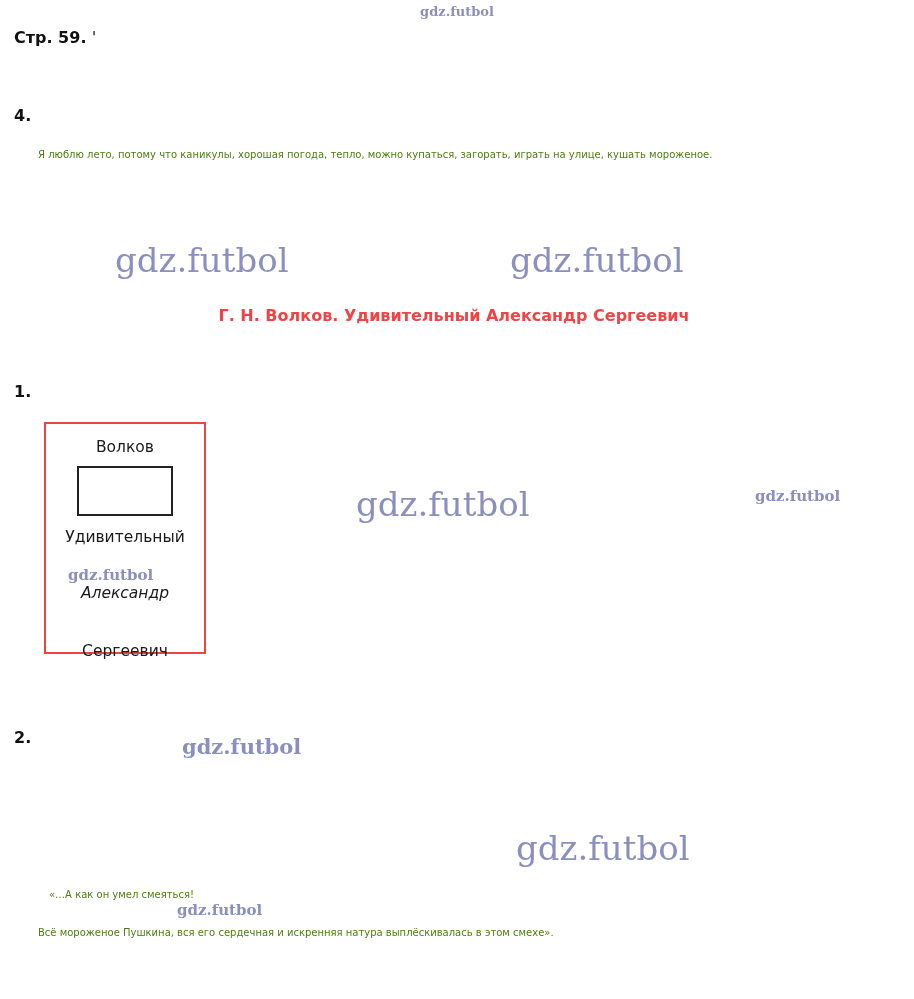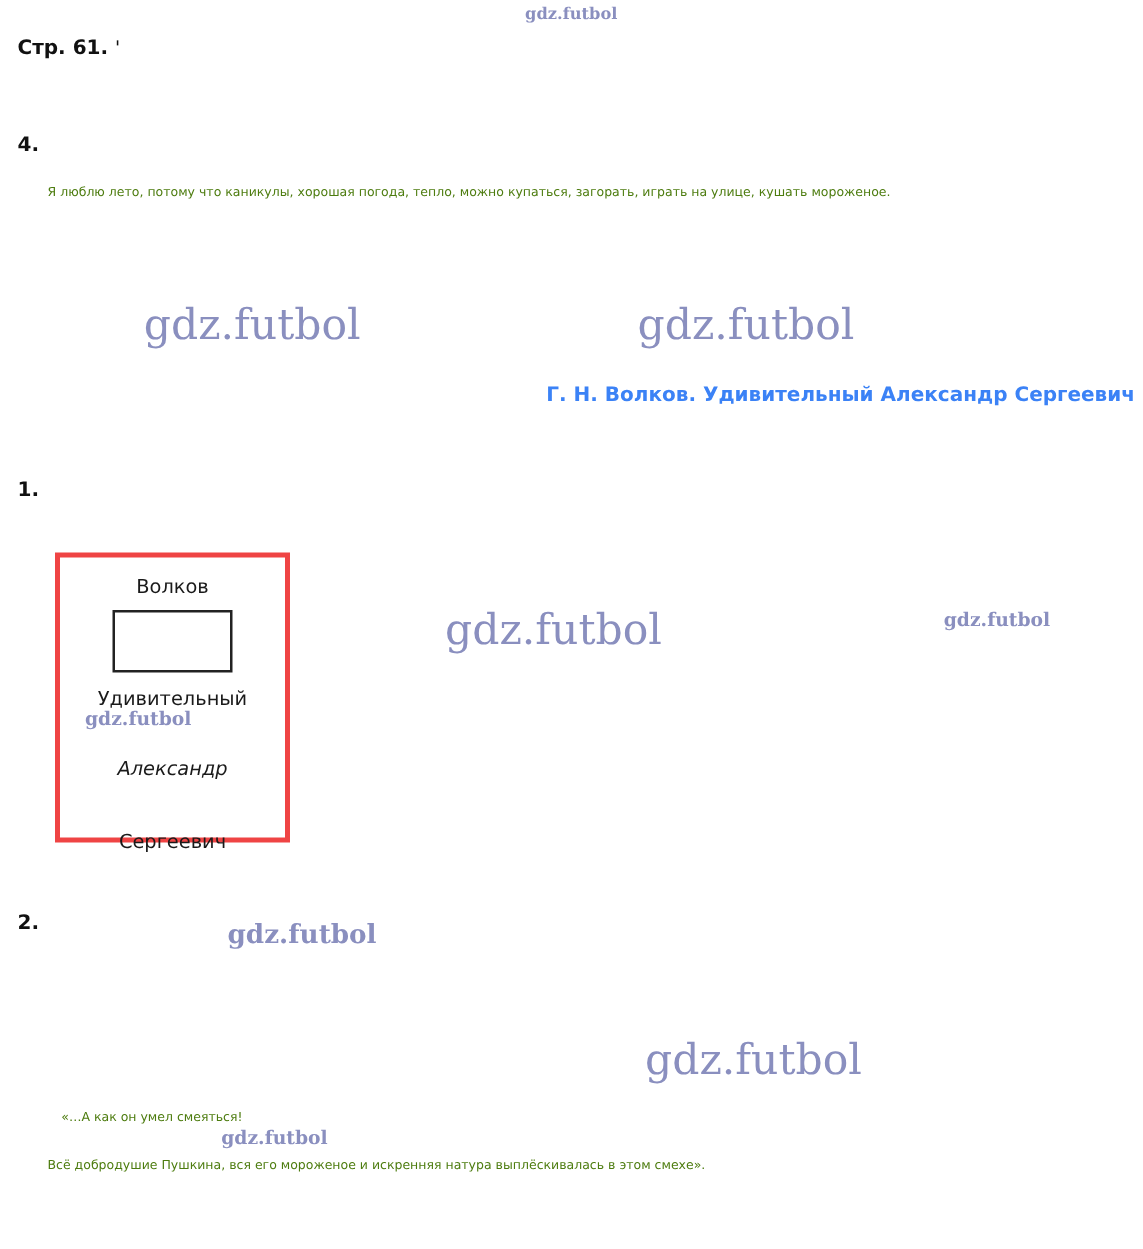--- a/index.html
+++ b/index.html
@@ -72,34 +72,34 @@
     left: 14px;
     width: 890px;
     text-indent: 24px;
   }
 
   .heading-center {
     position: absolute;
     top: 306px;
     left: 0;
     width: 908px;
-    text-align: right;
+    text-align: center;
     font-size: 16px;
     font-weight: bold;
-    color: #3b82f6;
+    color: #ef4444;
   }
 
   
   .diagram {
     position: absolute;
-    top: 442px;
+    top: 422px;
     left: 44px;
-    width: 188px;
+    width: 162px;
     height: 232px;
-    border: 4px solid #ef4444;
+    border: 2px solid #ef4444;
     box-sizing: border-box;
     background: #fff;
   }
   .diagram .label {
     text-align: center;
     font-size: 15.5px;
     color: #1a1a1a;
   }
   .d-volkov { margin-top: 14px; }
   .inner-box {
@@ -167,21 +167,21 @@
   #wm8 { top: 901px; left: 177px; }
 </style>
 </head>
 <body>
 
 <div class="page">
 
   <div class="wm-top">gdz.futbol</div>
 
   <div class="page-ref">
-    <span>Стр. 61.</span>
+    <span>Стр. 59.</span>
     <span class="tick">'</span>
   </div>
 
   <div class="q-num" id="q4">4.</div>
 
   <div class="para" id="p4">Я люблю лето, потому что каникулы, хорошая погода, тепло, можно купаться, загорать, играть на улице, кушать мороженое.</div>
 
   <div class="wm wm-big" id="wm1">gdz.futbol</div>
   <div class="wm wm-big" id="wm2">gdz.futbol</div>
 
@@ -199,18 +199,18 @@
 
   <div class="wm wm-big" id="wm3">gdz.futbol</div>
   <div class="wm wm-small" id="wm4">gdz.futbol</div>
   <div class="wm wm-small" id="wm5">gdz.futbol</div>
 
   <div class="q-num" id="q2">2.</div>
 
   <div class="wm wm-med" id="wm6">gdz.futbol</div>
 
   <div class="para" id="p2b">«…А как он умел смеяться!</div>
-  <div class="para" id="p2c">Всё добродушие Пушкина, вся его мороженое и искренняя натура выплёскивалась в этом смехе».</div>
+  <div class="para" id="p2c">Всё мороженое Пушкина, вся его сердечная и искренняя натура выплёскивалась в этом смехе».</div>
 
   <div class="wm wm-big" id="wm7">gdz.futbol</div>
   <div class="wm wm-small" id="wm8">gdz.futbol</div>
 
 </div>
 
 </body></html>

